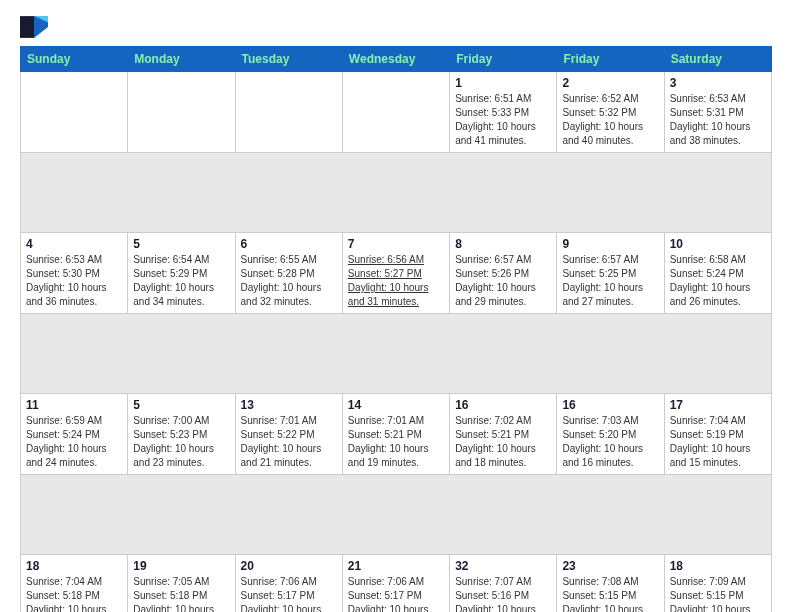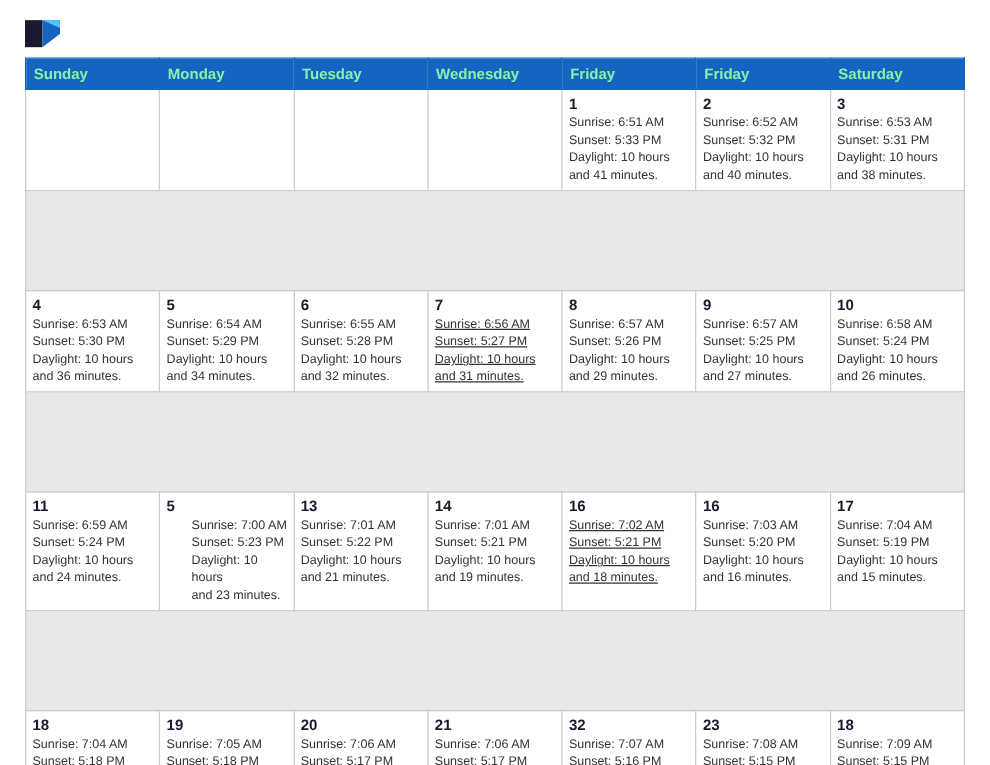--- a/index.html
+++ b/index.html
@@ -209,42 +209,42 @@
         <tr>
           <td>
             <div class="day-number">11</div>
             <div class="day-info" style="white-space: pre-line;">Sunrise: 6:59 AM
 Sunset: 5:24 PM
 Daylight: 10 hours
 and 24 minutes.</div>
           </td>
           <td>
             <div class="day-number">5</div>
-            <div class="day-info" style="white-space: pre-line; margin-left: 20px;">Sunrise: 7:00 AM
+            <div class="day-info" style="white-space: pre-line;">Sunrise: 7:00 AM
 Sunset: 5:23 PM
 Daylight: 10 hours
 and 23 minutes.</div>
           </td>
           <td>
             <div class="day-number">13</div>
             <div class="day-info" style="white-space: pre-line;">Sunrise: 7:01 AM
 Sunset: 5:22 PM
 Daylight: 10 hours
 and 21 minutes.</div>
           </td>
           <td>
             <div class="day-number">14</div>
             <div class="day-info" style="white-space: pre-line;">Sunrise: 7:01 AM
 Sunset: 5:21 PM
 Daylight: 10 hours
 and 19 minutes.</div>
           </td>
           <td>
             <div class="day-number">16</div>
-            <div class="day-info" style="white-space: pre-line; text-decoration: underline;">Sunrise: 7:02 AM
+            <div class="day-info" style="white-space: pre-line;">Sunrise: 7:02 AM
 Sunset: 5:21 PM
 Daylight: 10 hours
 and 18 minutes.</div>
           </td>
           <td>
             <div class="day-number">16</div>
             <div class="day-info" style="white-space: pre-line;">Sunrise: 7:03 AM
 Sunset: 5:20 PM
 Daylight: 10 hours
 and 16 minutes.</div>

